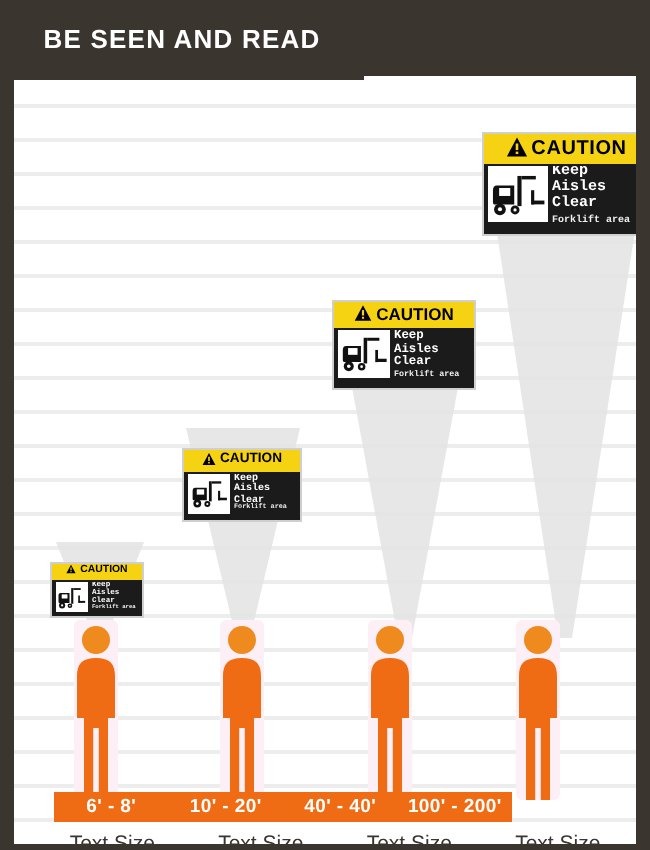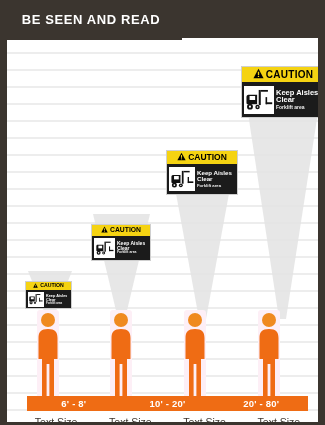--- a/index.html
+++ b/index.html
@@ -99,22 +99,23 @@
     align-items: center;
     justify-content: center;
     line-height: 1;
     white-space: nowrap;
   }
   .sign-head .tri { margin-right: 2px; display: inline-block; }
   .sign-body {
     background: #1b1b1b;
     flex: 1 1 auto;
     display: flex;
-    align-items: center;
+    align-items: flex-start;
     padding: 1px 2px;
+    font-family: Liberation Mono, monospace;
   }
   .sign-icon {
     background: #ffffff;
     display: flex;
     align-items: center;
     justify-content: center;
     flex: 0 0 auto;
   }
   .sign-icon svg { display: block; }
   .sign-text {
@@ -162,21 +163,21 @@
   .halo {
     position: absolute;
     z-index: 13;
     background: #fdeff6;
     border-radius: 3px;
   }
   
   #distbar {
     position: absolute;
     left: 20px; top: 358px;
-    width: 281px; height: 15px;
+    width: 229px; height: 15px;
     background: #ef6c14;
     display: flex;
     z-index: 20;
   }
   #distbar .dist-cell {
     flex: 1 1 0;
     color: #ffffff;
     font-size: 9.5px;
     font-weight: bold;
     display: flex;
@@ -396,21 +397,22 @@
           <div>Keep Aisles</div>
           <div>Clear</div>
           <div class="sign-sub">Forklift area</div>
         </div>
       </div>
     </div>
 
     <div id="distbar">
       <div class="dist-cell">6' - 8'</div>
       <div class="dist-cell">10' - 20'</div>
-      <div class="dist-cell">20' - 80'</div>
+      <div class="dist-cell">40' - 40'</div>
+      <div class="dist-cell">100' - 200'</div>
     </div>
 
     <div id="captions">
       <div class="cap-cell">
         <div class="cap-label">Text Size</div>
 
       </div>
       <div class="cap-cell">
         <div class="cap-label">Text Size</div>
 

